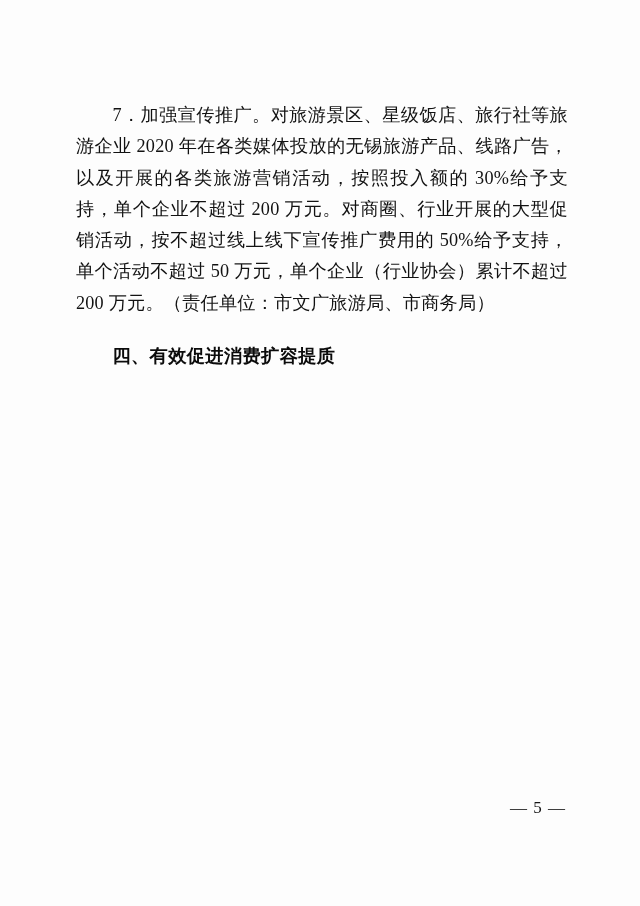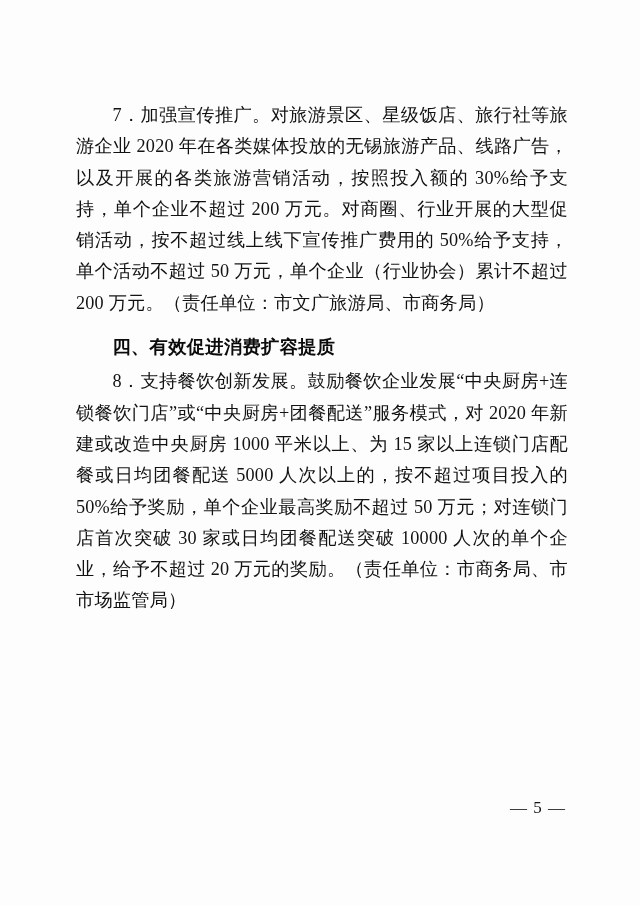--- a/index.html
+++ b/index.html
@@ -31,21 +31,21 @@
     color: #121212;
   }
   .para {
     margin: 0 0 2px 0;
     text-indent: 2em;
     text-align: justify;
     text-justify: inter-ideograph;
     font-weight: 400;
   }
   .section-heading {
-    margin: 5px 0 3px 0;
+    margin: 14px 0 3px 0;
     text-indent: 2em;
     font-weight: bold;
     font-size: 18.2px;
     letter-spacing: 0.4px;
     color: #0b0b0b;
   }
   .page-number {
     position: absolute;
     right: 74px;
     bottom: 88px;
@@ -60,19 +60,18 @@
 
 <div class="page">
   <div class="doc-body">
 
     <p class="para">7．加强宣传推广。对旅游景区、星级饭店、旅行社等旅游企业 2020 年在各类媒体投放的无锡旅游产品、线路广告，以及开展的各类旅游营销活动，按照投入额的 30%给予支持，单个企业不超过 200 万元。对商圈、行业开展的大型促销活动，按不超过线上线下宣传推广费用的 50%给予支持，单个活动不超过 50 万元，单个企业（行业协会）累计不超过 200 万元。（责任单位：市文广旅游局、市商务局）</p>
 
     <div class="spacer-sm"></div>
 
     <p class="section-heading">四、有效促进消费扩容提质</p>
 
-    <p class="para">8．支持餐饮创新发展。鼓励餐饮企业发展“中央厨房+连锁餐饮门店”或“中央厨房+团餐配送”服务模式，对 2020 年新建或改造中央厨房 1000 平米以上、为 15 家以上连锁门店配餐或日均团餐配送 5000 人次以上的，按不超过项目投入的 50%给予奖励，单个企业最高奖励不超过 50 万元；对连锁门店首次突破 30 家或日均团餐配送突破 10000 人次的单个企业，给予不超过 20 万元的奖励。（责任单位：市商务局、市市场监管局）</p>
 
 
   </div>
 
   <div class="page-number">— 5 —</div>
 </div>
 
 </body></html>

